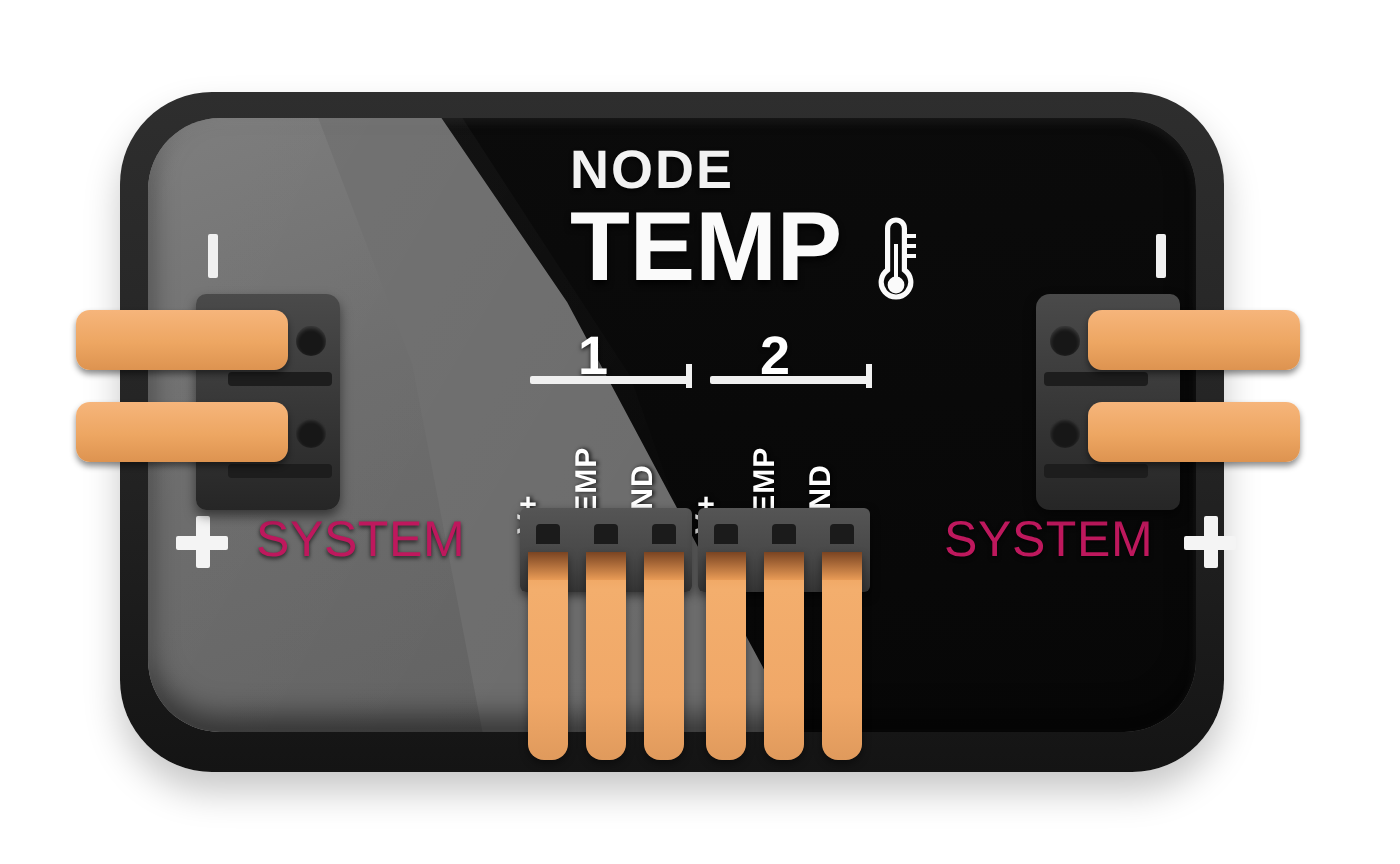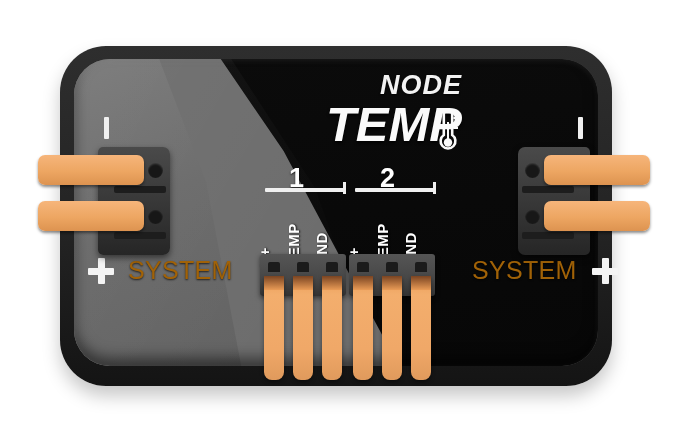--- a/index.html
+++ b/index.html
@@ -37,21 +37,21 @@
     background:linear-gradient(160deg,#787878 0%,#6a6a6a 40%,#5f5f5f 100%);
     clip-path:polygon(0% 0%, 29% 0%, 45% 40%, 57% 100%, 0% 100%);
   }
   #face-inner-shadow{
     position:absolute;inset:0;border-radius:36px;
     box-shadow:inset 0 2px 6px rgba(255,255,255,.07), inset 0 -8px 14px rgba(0,0,0,.5);
     pointer-events:none;
   }
 
   
-  #brand{position:absolute;left:272px;top:72px;width:190px;text-align:right;font-style:italic;}
+  #brand{position:absolute;left:285px;top:72px;width:190px;text-align:left;}
   #brand .node{
     color:#f2f2f2;font-size:27px;font-weight:bold;letter-spacing:1px;
     line-height:1;text-shadow:0 1px 2px rgba(0,0,0,.8);
   }
   #brand .temp{
     color:#fafafa;font-size:49px;font-weight:bold;letter-spacing:0px;
     line-height:.96;margin-top:2px;text-shadow:0 2px 3px rgba(0,0,0,.85);
   }
   #thermo{position:absolute;left:437px;top:108px;width:22px;height:46px;}
 
@@ -74,21 +74,21 @@
   
   .pin-label{
     position:absolute;color:#ffffff;font-size:15px;font-weight:bold;
     letter-spacing:.5px;white-space:nowrap;
     transform:rotate(-90deg);transform-origin:left bottom;
     text-shadow:0 1px 2px rgba(0,0,0,.85);
   }
 
   
   .sys{
-    position:absolute;color:#a16207;font-size:25px;font-weight:500;
+    position:absolute;color:#be185d;font-size:25px;font-weight:500;
     letter-spacing:.3px;white-space:nowrap;
     text-shadow:0 1px 2px rgba(0,0,0,.7);
   }
   #sys-left{left:128px;top:256px;}
   #sys-right{left:472px;top:256px;}
   .plus{
     position:absolute;width:26px;height:26px;
   }
   .plus:before,.plus:after{
     content:"";position:absolute;background:#f4f4f4;border-radius:1px;

